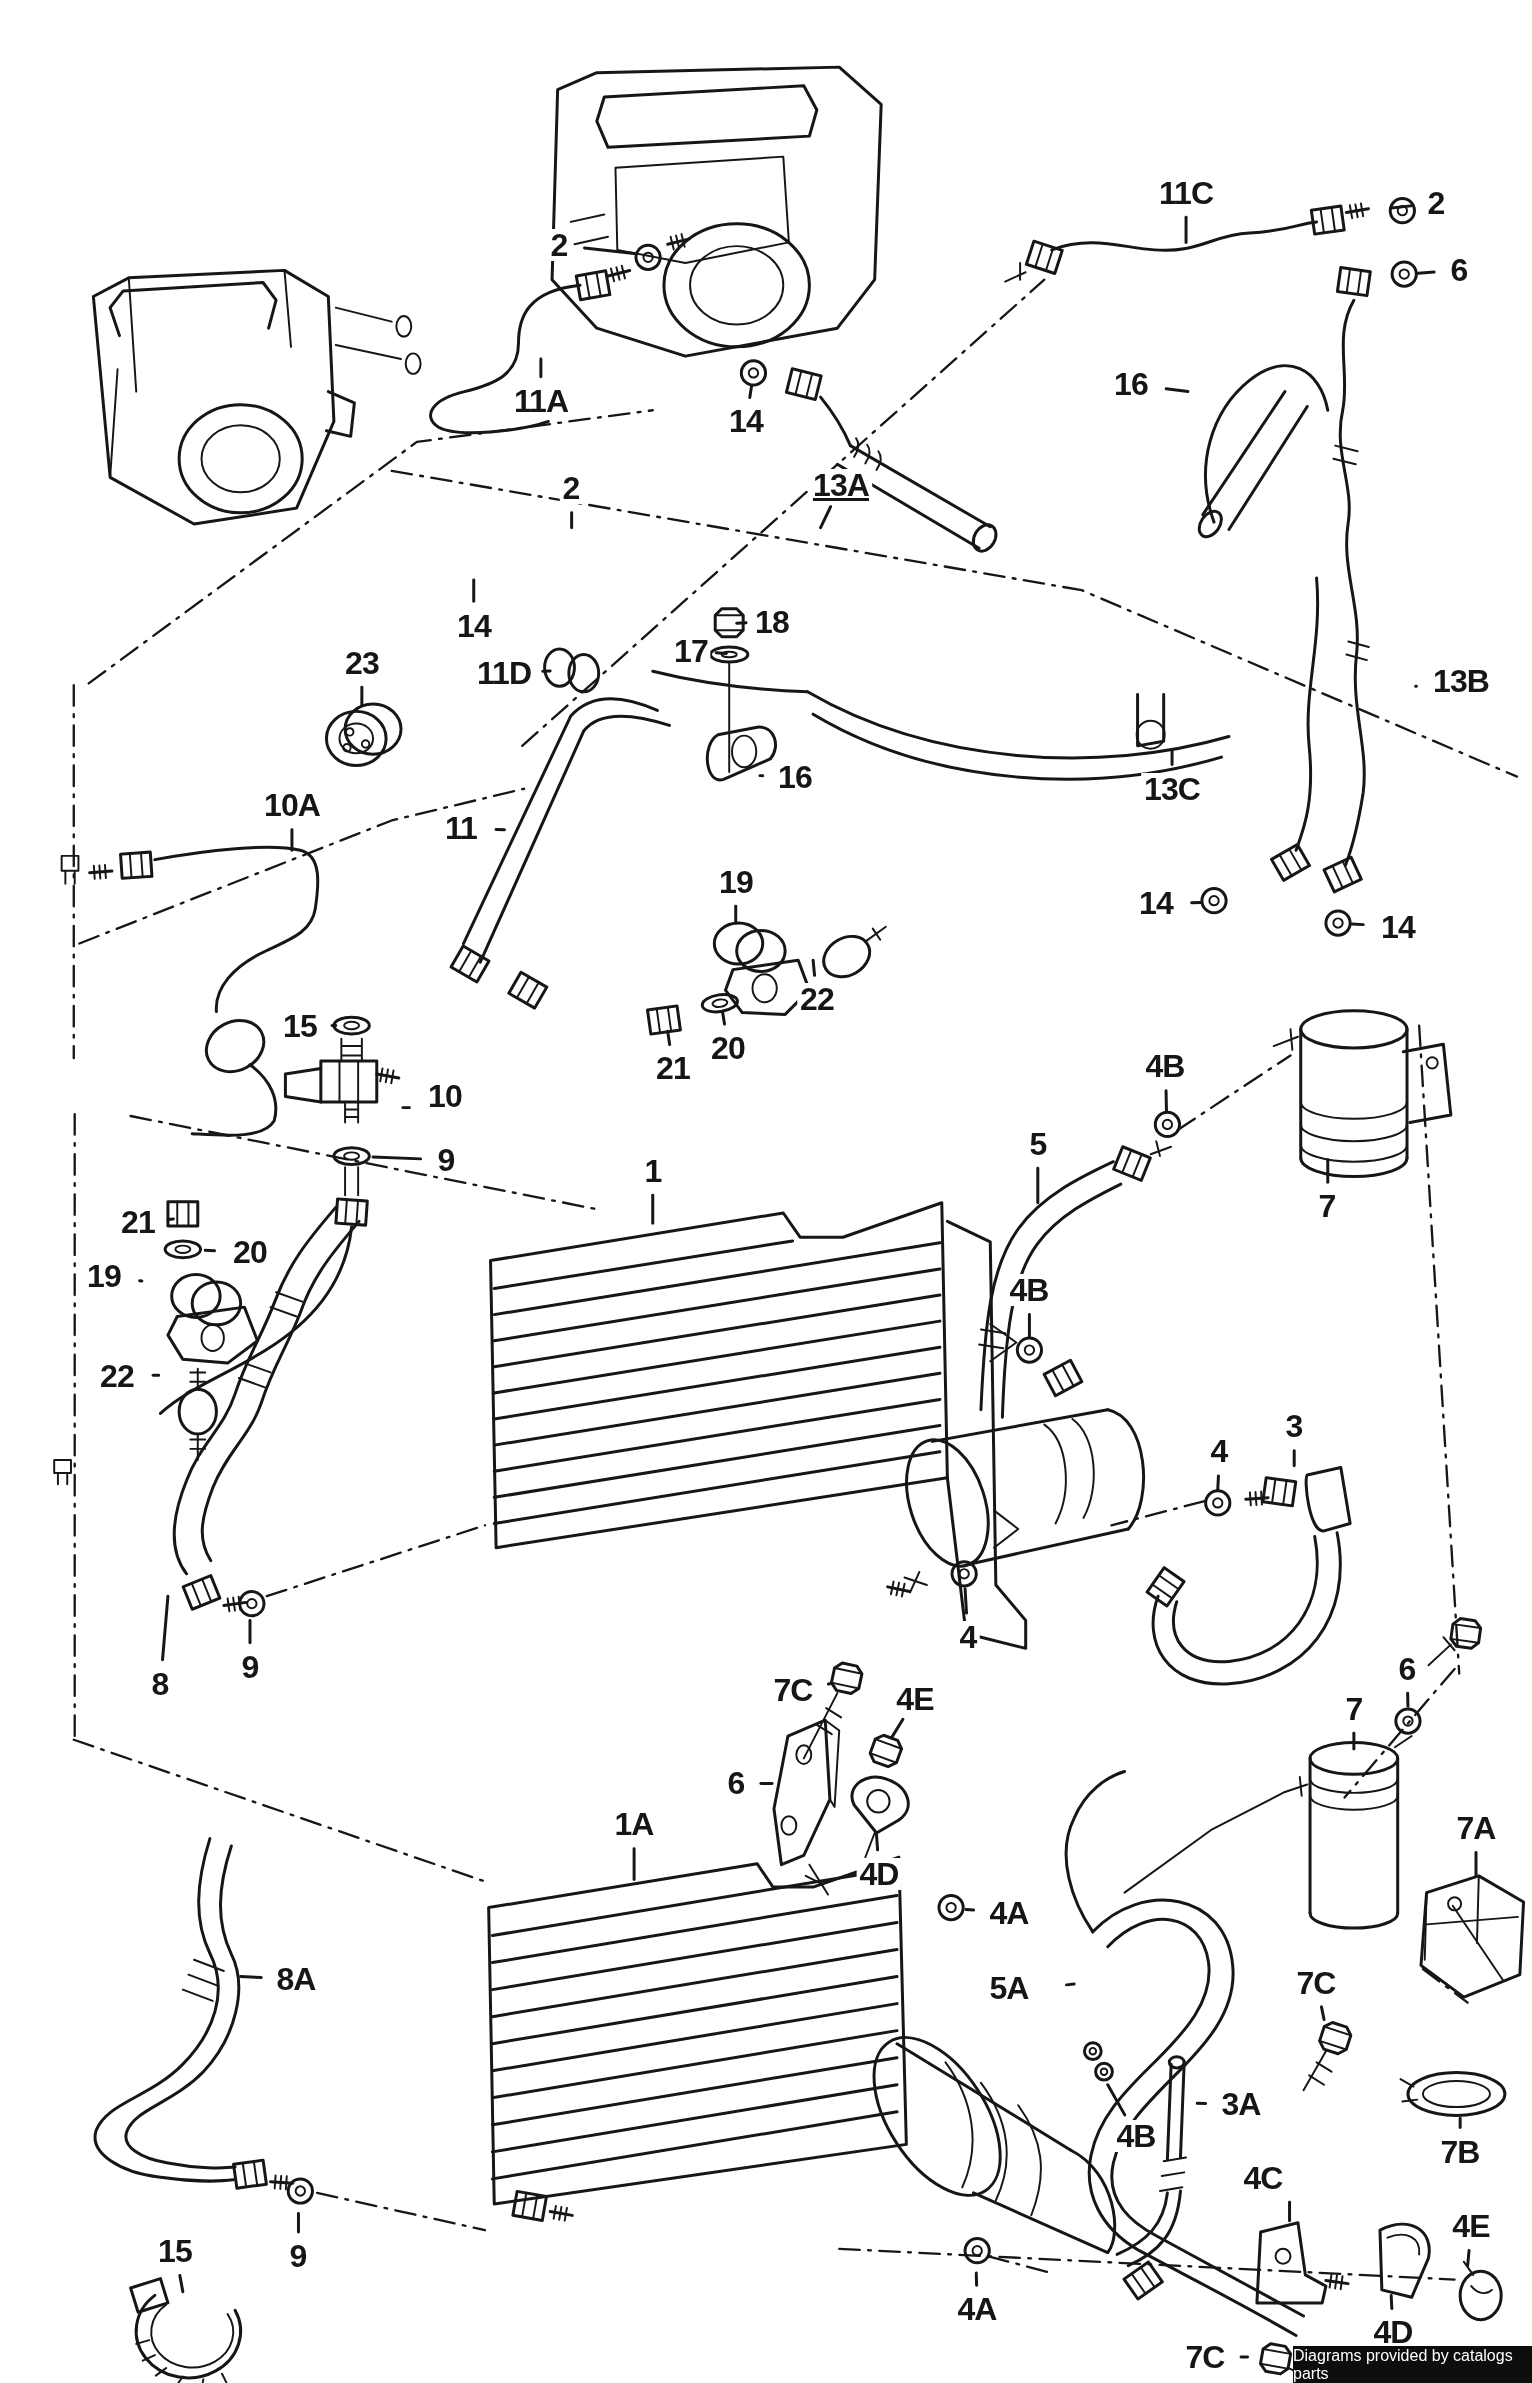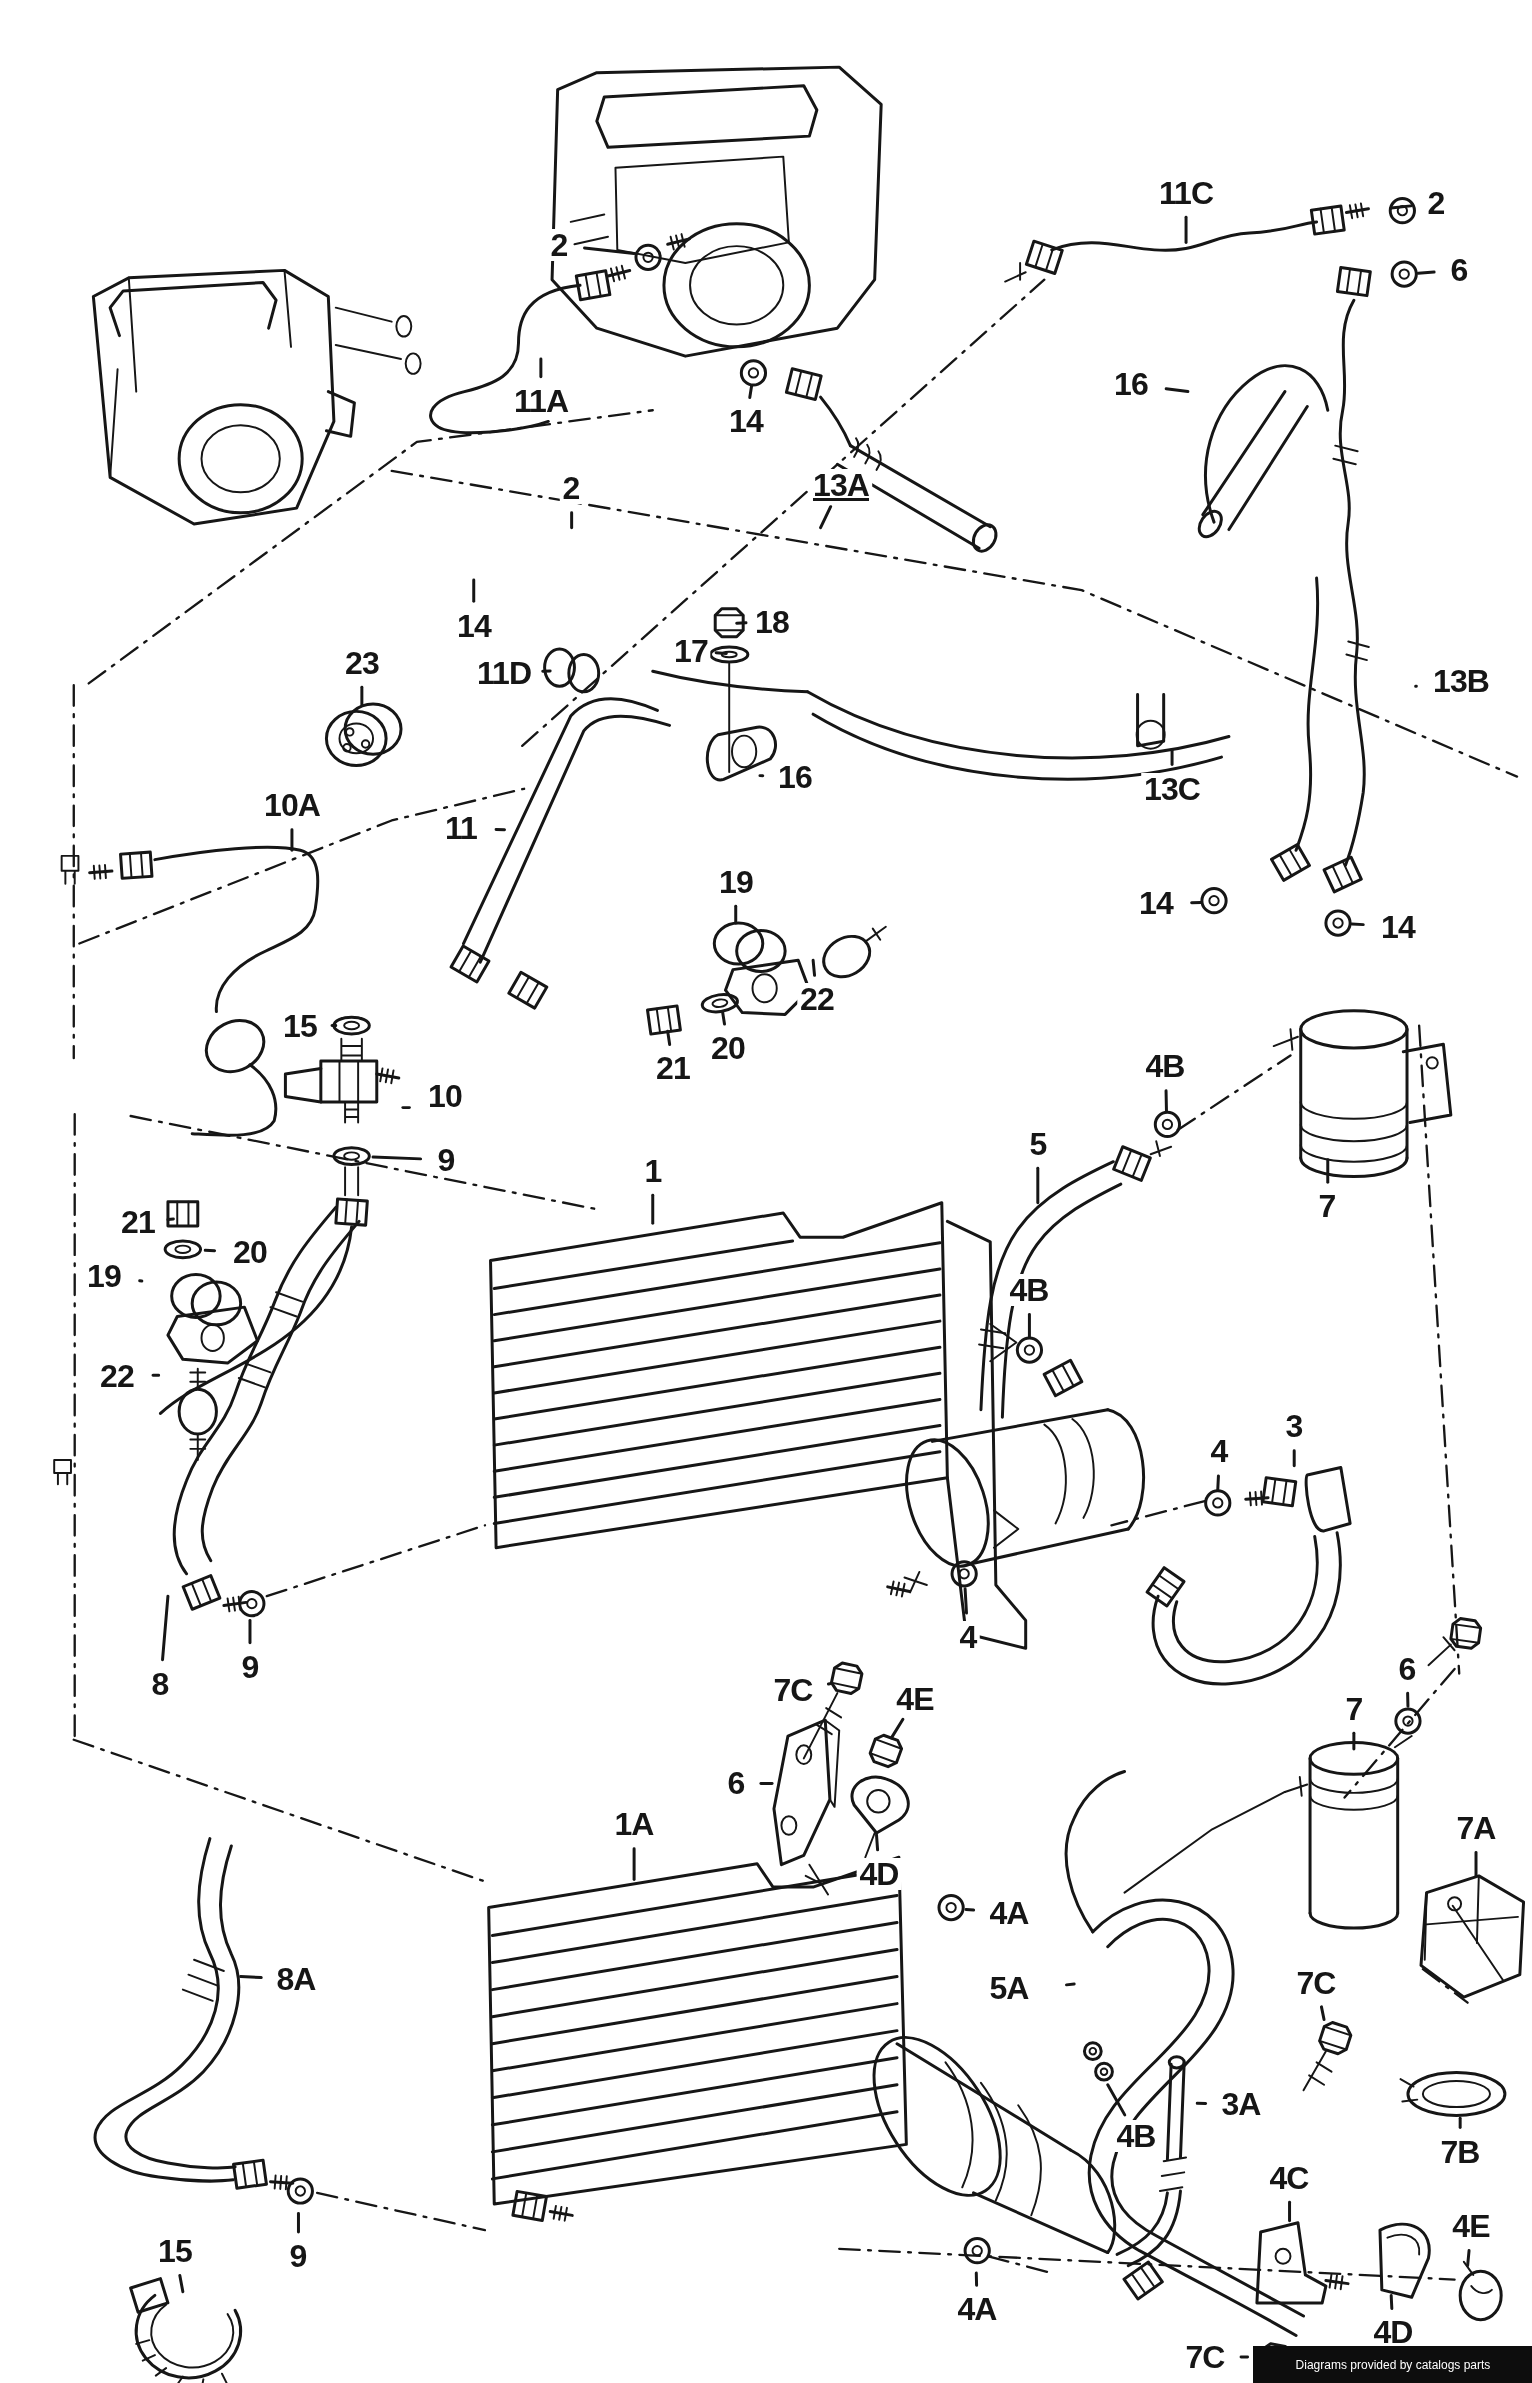--- a/index.html
+++ b/index.html
@@ -13,23 +13,23 @@
   svg.art * { stroke:var(--ink); fill:none; stroke-width:3.2; stroke-linecap:round; stroke-linejoin:round; }
   svg.art .thin  { stroke-width:2.1; }
   svg.art .dd    { stroke-dasharray:22 9 3 9; stroke-width:2.5; }
   .callout {
     position:absolute; transform:translate(-50%,-50%);
     font-weight:700; font-size:32px; letter-spacing:-0.9px;
     color:var(--ink); white-space:nowrap; z-index:5; line-height:1;
     background:var(--paper); padding:0 2.8px;
   }
   .watermark {
-    position:absolute; right:0; bottom:0; height:38px; width:280px;
+    position:absolute; right:0; bottom:0; height:38px; width:240px;
     background:#0d0d0d; color:#ffffff; display:flex; align-items:center;
-    justify-content:center; font-size:12px; z-index:9;
+    justify-content:center; font-size:16px; z-index:9;
   }
 </style>
 </head>
 <body>
 
 <div id="page">
 
   <svg class="art" width="1533" height="2384" viewBox="0 0 1644 2557">
     <defs>
       <g id="nut">
@@ -602,21 +602,21 @@
       </div>
       <div class="callout" style="left: 1241px; top: 2104px;">
         <span>3A</span>
       </div>
       <div class="callout" style="left: 1136px; top: 2136px;">
         <span>4B</span>
       </div>
       <div class="callout" style="left: 1460px; top: 2152px;">
         <span>7B</span>
       </div>
-      <div class="callout" style="left: 1289px; top: 2178px;">
+      <div class="callout" style="left: 1263px; top: 2178px;">
         <span>4C</span>
       </div>
       <div class="callout" style="left: 1471px; top: 2226px;">
         <span>4E</span>
       </div>
       <div class="callout" style="left: 1393px; top: 2332px;">
         <span>4D</span>
       </div>
       <div class="callout" style="left: 1205px; top: 2357px;">
         <span>7C</span>

